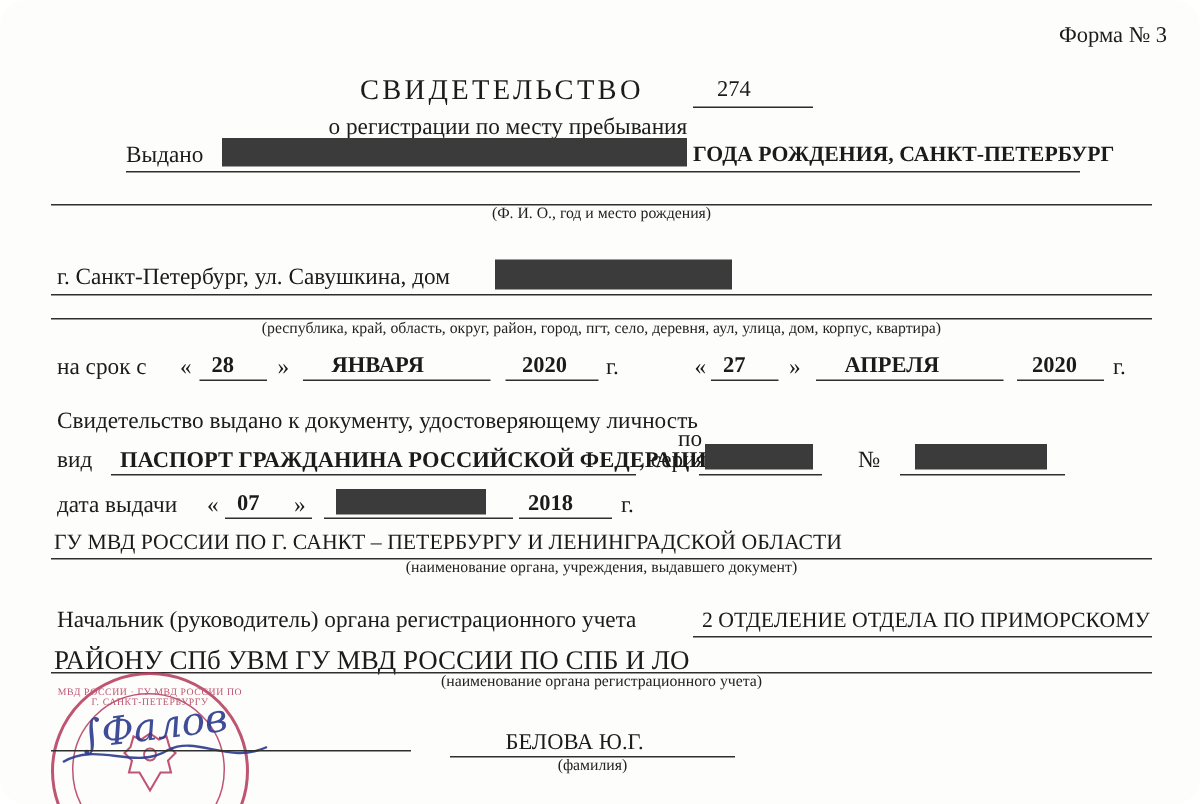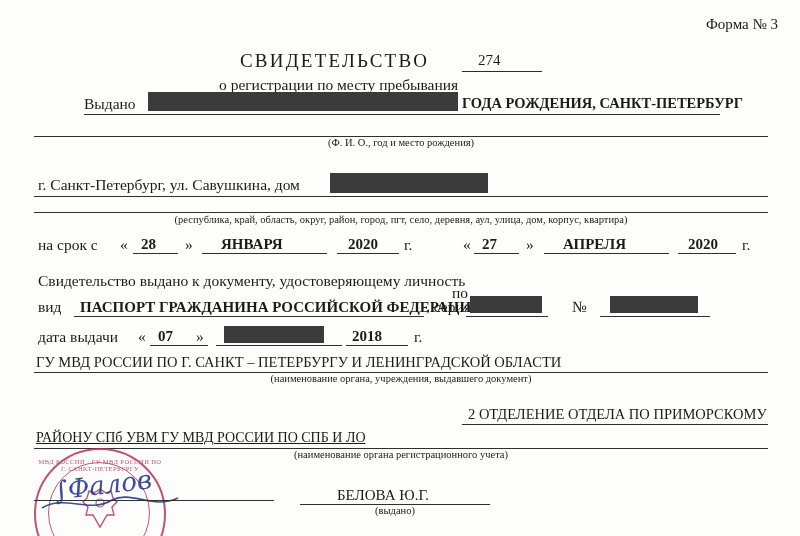--- a/index.html
+++ b/index.html
@@ -222,23 +222,24 @@
   <div class="redact" style="left:224px; top:326px; width:100px; height:17px;"></div>
   <div class="rule" style="left:216px; top:345px; width:126px;"></div>
   <div class="val" style="left:352px; top:328px;">2018</div>
   <div class="rule" style="left:346px; top:345px; width:62px;"></div>
   <div class="lbl" style="left:414px; top:328px;">г.</div>
 
   <div class="val caps norm" style="left:36px; top:354px; font-size:14.5px;">ГУ  МВД  РОССИИ  ПО  Г. САНКТ – ПЕТЕРБУРГУ  И  ЛЕНИНГРАДСКОЙ ОБЛАСТИ</div>
   <div class="rule" style="left:34px; top:372px; width:734px;"></div>
   <div class="lbl sm center" style="left:34px; top:373px; width:734px;">(наименование органа, учреждения, выдавшего документ)</div>
 
+  <div class="lbl" style="left:38px; top:405px;">Начальник (руководитель) органа регистрационного учета</div>
   <div class="val caps norm" style="left:468px; top:406px; font-size:14.5px;">2 ОТДЕЛЕНИЕ ОТДЕЛА  ПО ПРИМОРСКОМУ</div>
   <div class="rule" style="left:462px; top:424px; width:306px;"></div>
-  <div class="val caps norm" style="left:36px; top:430px; font-size:14px;text-decoration:underline;">РАЙОНУ СПб УВМ  ГУ  МВД РОССИИ  ПО СПБ  И  ЛО</div>
+  <div class="val caps norm" style="left:36px; top:430px; font-size:18px;">РАЙОНУ СПб УВМ  ГУ  МВД РОССИИ  ПО СПБ  И  ЛО</div>
   <div class="rule" style="left:34px; top:448px; width:734px;"></div>
   <div class="lbl sm center" style="left:34px; top:449px; width:734px;">(наименование органа регистрационного учета)</div>
 
   <div class="stamp">
     <div class="stamp-inner"></div>
     <div class="stamp-txt" style="top:8px;">МВД РОССИИ · ГУ МВД РОССИИ ПО Г. САНКТ-ПЕТЕРБУРГУ</div>
     <svg class="stamp-center-emblem" viewBox="0 0 40 44">
       <path d="M20 3 L26 7 L31 5 L33 12 L37 16 L32 21 L34 29 L27 29 L20 41 L13 29 L6 29 L8 21 L3 16 L7 12 L9 5 L14 7 Z" fill="none" stroke="#b4385a" stroke-width="1.4"></path>
       <circle cx="20" cy="17" r="4" fill="none" stroke="#b4385a" stroke-width="1.2"></circle>
     </svg>
@@ -247,15 +248,15 @@
 
   <div class="signature">∫Фалов</div>
   <svg class="sig-flourish" viewBox="0 0 140 22">
     <path d="M2 16 C 25 2, 50 22, 72 8 C 92 -2, 112 18, 138 6" fill="none" stroke="#2b3a8f" stroke-width="1.6"></path>
   </svg>
 
   <div class="rule" style="left:34px; top:500px; width:240px;"></div>
 
   <div class="val" style="left:337px; top:487px; font-weight:normal; font-size:15px;">БЕЛОВА Ю.Г.</div>
   <div class="rule" style="left:300px; top:504px; width:190px;"></div>
-  <div class="lbl sm center" style="left:300px; top:505px; width:190px;">(выдано)</div>
+  <div class="lbl sm center" style="left:300px; top:505px; width:190px;">(фамилия)</div>
 
 </div>
 
 </body></html>

